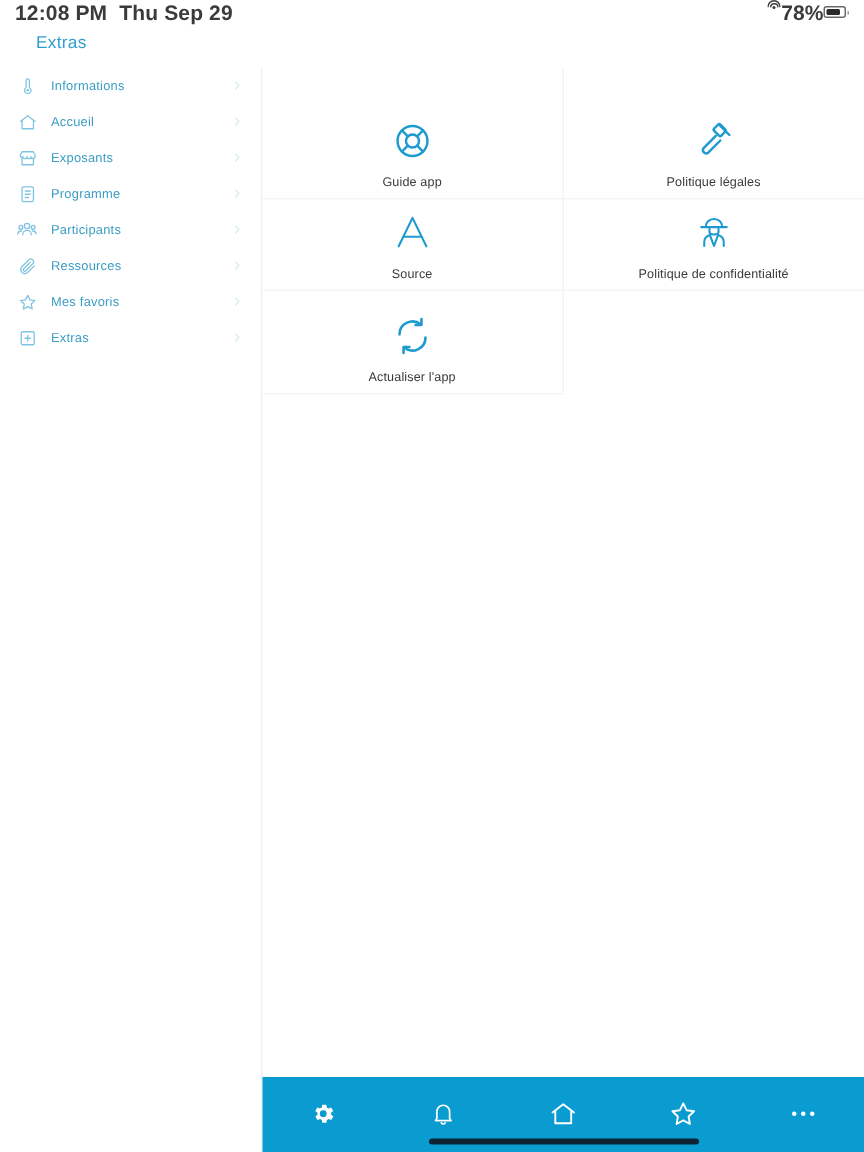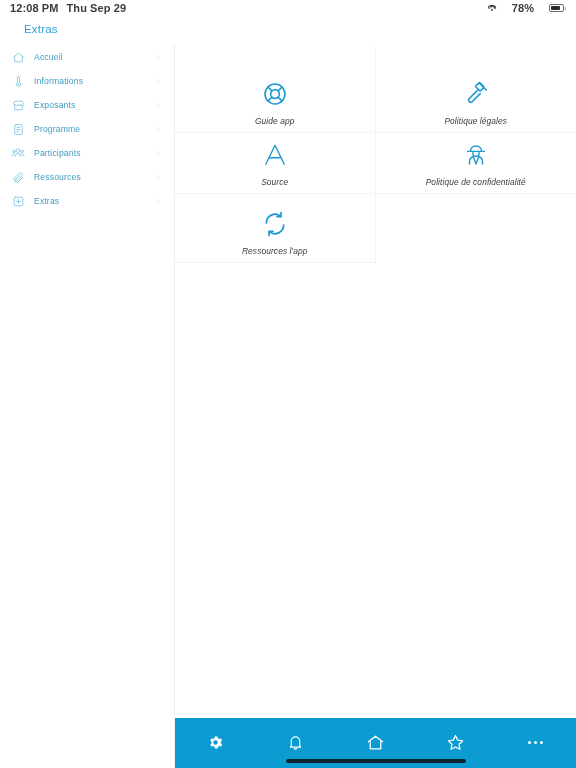--- a/index.html
+++ b/index.html
@@ -9,25 +9,25 @@
     background:#ffffff;
     color:#222;
     overflow:hidden;
     position:relative;
   }
 
   
   #status-bar{
     position:absolute; top:0; left:0; width:576px; height:16px;
     display:flex; align-items:center; justify-content:space-between;
-    padding:0 10px; font-size:11px; font-weight:bold; color:#3b3b3b;
+    padding:0 10px; font-size:14px; font-weight:bold; color:#3b3b3b;
     letter-spacing:.1px;
   }
   #status-left{ display:flex; align-items:center; gap:8px; }
-  #status-right{ display:flex; align-items:center; gap:15px; }
+  #status-right{ display:flex; gap:0; }
   .wifi-glyph{ display:inline-block; width:9px; height:7px; position:relative; }
   .wifi-glyph i{
     position:absolute; left:50%; transform:translateX(-50%);
     border:1.2px solid #3b3b3b; border-bottom:none;
     border-radius:50% 50% 0 0 / 100% 100% 0 0;
   }
   .wifi-glyph i:nth-child(1){ width:9px; height:4.5px; top:0; }
   .wifi-glyph i:nth-child(2){ width:5.5px; height:3px; top:1.8px; }
   .wifi-glyph i:nth-child(3){ width:2px; height:2px; top:4px; background:#3b3b3b; border-radius:50%; border:none;}
   .batt{ display:inline-flex; align-items:center; }
@@ -77,21 +77,21 @@
   #tile-grid{
     display:grid;
     grid-template-columns:1fr 1fr;
     grid-template-rows:88px 61px 69px;
     width:401px;
   }
   .tile{
     display:flex; flex-direction:column; align-items:center; justify-content:flex-end;
     padding-bottom:6px;
     border-bottom:1px solid #f3f4f6;
-    position:relative; cursor:pointer;font-style:italic;
+    position:relative; cursor:pointer;
   }
   .tile:nth-child(odd){ border-right:1px solid #f3f4f6; }
   .tile-icon{
     color:#1f9ad0; display:flex; align-items:center; justify-content:center;
     height:34px; margin-bottom:6px;
   }
   .tile-icon svg{ display:block; }
   .tile-label{
     font-size:8.4px; color:#3a3a3a; letter-spacing:.1px; text-align:center;
     line-height:1.1;
@@ -144,40 +144,40 @@
   </div>
 </div>
 
 <div id="page-title">Extras</div>
 
 <nav id="sidebar">
 
   <div class="nav-item">
     <span class="nav-icon">
       <svg width="13" height="13" viewBox="0 0 24 24" fill="none" stroke="currentColor" stroke-width="1.6" stroke-linecap="round" stroke-linejoin="round">
+          <path d="M12 3a2 2 0 0 1 2 2v8.5a4 4 0 1 1-4 0V5a2 2 0 0 1 2-2z"></path>
+          <circle cx="12" cy="17" r="1.6" fill="currentColor" stroke="none"></circle>
+        </svg>
+    </span>
+    <span class="nav-label">Informations</span>
+    <span class="nav-chevron">
+      <svg width="8" height="8" viewBox="0 0 24 24" fill="none" stroke="currentColor" stroke-width="2" stroke-linecap="round" stroke-linejoin="round">
+          <path d="M9 5l7 7-7 7"></path>
+        </svg>
+    </span>
+  </div>
+
+  <div class="nav-item">
+    <span class="nav-icon">
+      <svg width="13" height="13" viewBox="0 0 24 24" fill="none" stroke="currentColor" stroke-width="1.6" stroke-linecap="round" stroke-linejoin="round">
           <path d="M3 11l9-7 9 7"></path>
           <path d="M5 10v10h14V10"></path>
         </svg>
     </span>
     <span class="nav-label">Accueil</span>
-    <span class="nav-chevron">
-      <svg width="8" height="8" viewBox="0 0 24 24" fill="none" stroke="currentColor" stroke-width="2" stroke-linecap="round" stroke-linejoin="round">
-          <path d="M9 5l7 7-7 7"></path>
-        </svg>
-    </span>
-  </div>
-
-  <div class="nav-item">
-    <span class="nav-icon">
-      <svg width="13" height="13" viewBox="0 0 24 24" fill="none" stroke="currentColor" stroke-width="1.6" stroke-linecap="round" stroke-linejoin="round">
-          <path d="M12 3a2 2 0 0 1 2 2v8.5a4 4 0 1 1-4 0V5a2 2 0 0 1 2-2z"></path>
-          <circle cx="12" cy="17" r="1.6" fill="currentColor" stroke="none"></circle>
-        </svg>
-    </span>
-    <span class="nav-label">Informations</span>
     <span class="nav-chevron">
       <svg width="8" height="8" viewBox="0 0 24 24" fill="none" stroke="currentColor" stroke-width="2" stroke-linecap="round" stroke-linejoin="round">
           <path d="M9 5l7 7-7 7"></path>
         </svg>
     </span>
   </div>
 
   <div class="nav-item">
     <span class="nav-icon">
       <svg width="13" height="13" viewBox="0 0 24 24" fill="none" stroke="currentColor" stroke-width="1.6" stroke-linecap="round" stroke-linejoin="round">
@@ -236,20 +236,33 @@
     </span>
     <span class="nav-label">Ressources</span>
     <span class="nav-chevron">
       <svg width="8" height="8" viewBox="0 0 24 24" fill="none" stroke="currentColor" stroke-width="2" stroke-linecap="round" stroke-linejoin="round">
           <path d="M9 5l7 7-7 7"></path>
         </svg>
     </span>
   </div>
 
 
+  <div class="nav-item">
+    <span class="nav-icon">
+      <svg width="13" height="13" viewBox="0 0 24 24" fill="none" stroke="currentColor" stroke-width="1.6" stroke-linecap="round" stroke-linejoin="round">
+          <path d="M12 3.5l2.7 5.6 6.1.8-4.5 4.3 1.2 6.1-5.5-3-5.5 3 1.2-6.1L3.2 9.9l6.1-.8z"></path>
+        </svg>
+    </span>
+    <span class="nav-label">Mes favoris</span>
+    <span class="nav-chevron">
+      <svg width="8" height="8" viewBox="0 0 24 24" fill="none" stroke="currentColor" stroke-width="2" stroke-linecap="round" stroke-linejoin="round">
+          <path d="M9 5l7 7-7 7"></path>
+        </svg>
+    </span>
+  </div>
 
   <div class="nav-item">
     <span class="nav-icon">
       <svg width="13" height="13" viewBox="0 0 24 24" fill="none" stroke="currentColor" stroke-width="1.6" stroke-linecap="round" stroke-linejoin="round">
           <rect x="4" y="4" width="16" height="16" rx="2"></rect>
           <path d="M12 8.5v7M8.5 12h7"></path>
         </svg>
     </span>
     <span class="nav-label">Extras</span>
     <span class="nav-chevron">
@@ -312,21 +325,21 @@
 
     <div class="tile">
       <span class="tile-icon">
         <svg width="26" height="26" viewBox="0 0 24 24" fill="none" stroke="currentColor" stroke-width="1.6" stroke-linecap="round" stroke-linejoin="round">
             <path d="M20 13a8 8 0 0 1-13.1 6.1"></path>
             <path d="M4 11a8 8 0 0 1 13.1-6.1"></path>
             <path d="M17.5 1.6v3.6h-3.6"></path>
             <path d="M6.5 22.4v-3.6h3.6"></path>
           </svg>
       </span>
-      <span class="tile-label">Ressources l'app</span>
+      <span class="tile-label">Actualiser l'app</span>
     </div>
 
 
   </div>
 </main>
 
 <div id="tabbar">
 
   <div class="tab-btn">
     <span>

